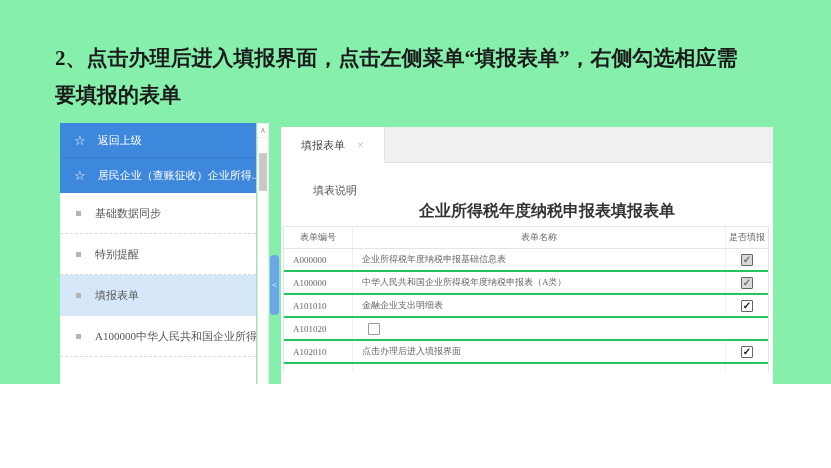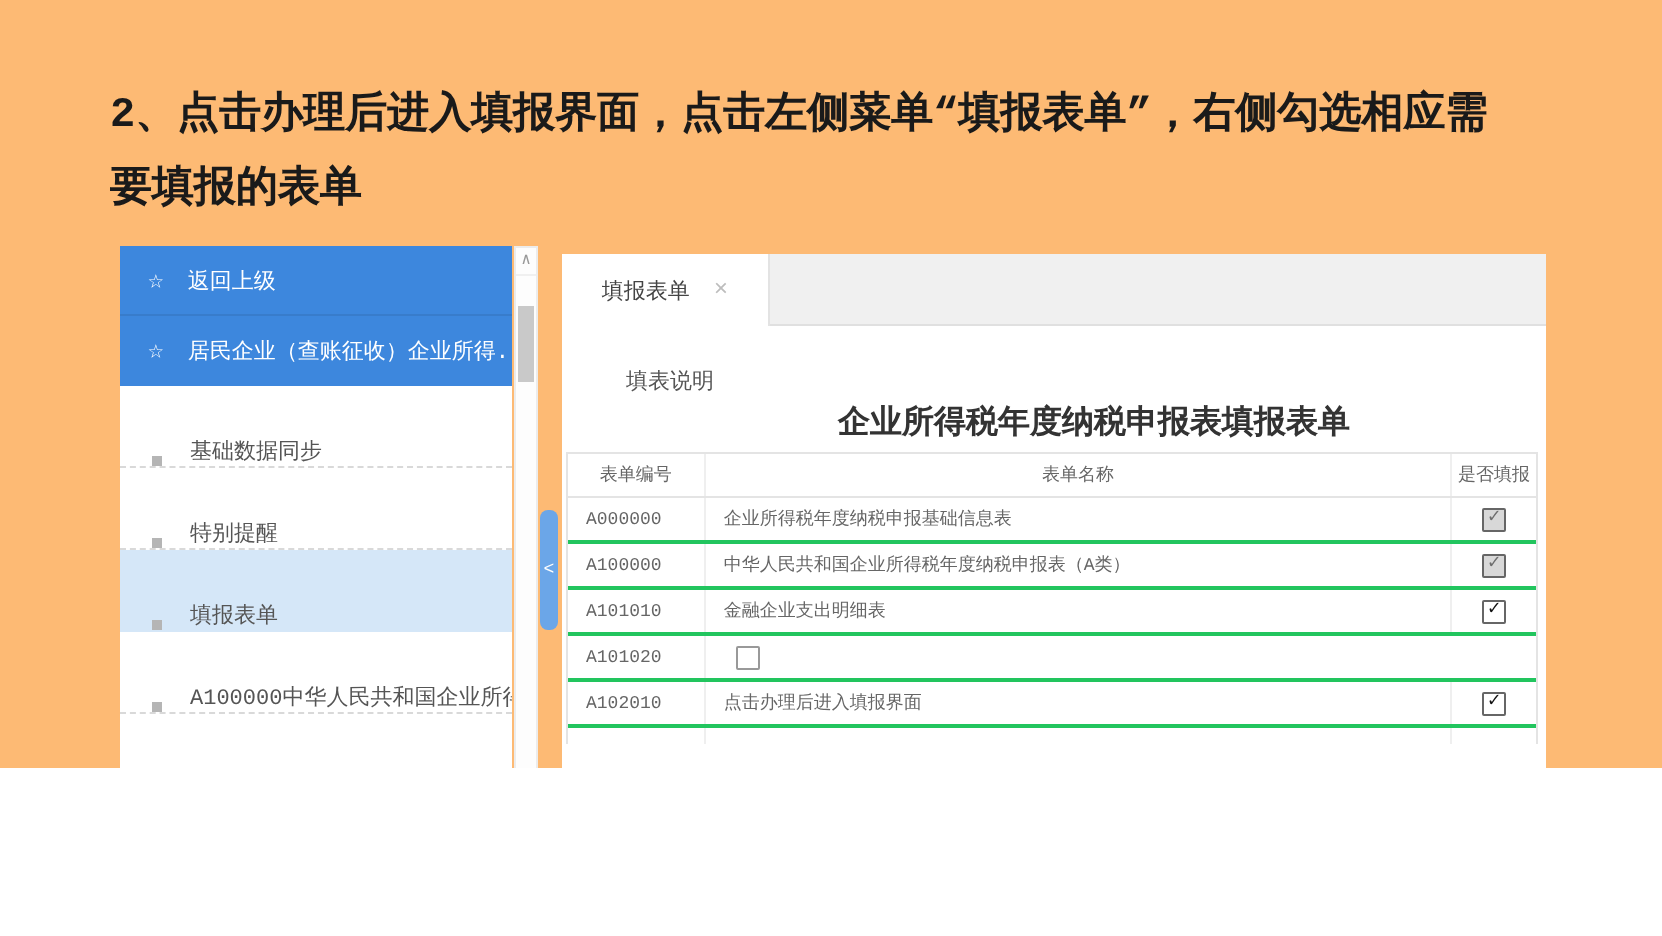--- a/index.html
+++ b/index.html
@@ -6,40 +6,40 @@
     --sidebar-blue:#3d87dd;
     --sidebar-active-bg:#d5e7f8;
     --collapse-handle-blue:#6ba6e8;
     --table-border:#e4e4e4;
     --heading-text:#1a1a1a;
     --body-text:#555555;
   }
   *{margin:0;padding:0;box-sizing:border-box;}
   html,body{background:#fff;}
   #screen{
-    position:relative;width:831px;height:384px;background:#fdba74;overflow:hidden;
-    font-family:Liberation Mono, monospace;
+    position:relative;width:831px;height:384px;background:#86efac;overflow:hidden;
+    font-family:Liberation Serif, serif;
   }
   
   .heading{
     position:absolute;left:55px;top:40px;width:740px;
     font-size:21px;font-weight:bold;color:var(--heading-text);line-height:37px;
   }
   
   .sidebar{position:absolute;left:60px;top:123px;width:196px;height:274px;background:#fff;}
   .side-blue-item{
     height:35px;background:var(--sidebar-blue);color:#fff;
     display:flex;align-items:center;padding-left:14px;font-size:11px;
     border-bottom:1px solid rgba(0,0,0,0.08);cursor:pointer;
     white-space:nowrap;overflow:hidden;
   }
   .side-blue-item:last-of-type{border-bottom:none;}
   .side-blue-item .star{font-size:13px;margin-right:12px;line-height:1;}
   .side-item{
-    height:41px;display:flex;align-items:flex-end;padding-left:16px;
+    height:41px;display:flex;align-items:center;padding-left:16px;
     font-size:11px;color:var(--body-text);border-bottom:1px dashed #d9d9d9;
     cursor:pointer;white-space:nowrap;overflow:hidden;background:#fff;
   }
   .side-item .bullet{
     width:5px;height:5px;background:#b5b5b5;margin-right:14px;flex:0 0 auto;
   }
   .side-item.active{background:var(--sidebar-active-bg);border-bottom-color:transparent;}
   
   .scroll-lane{
     position:absolute;left:257px;top:123px;width:12px;height:282px;

